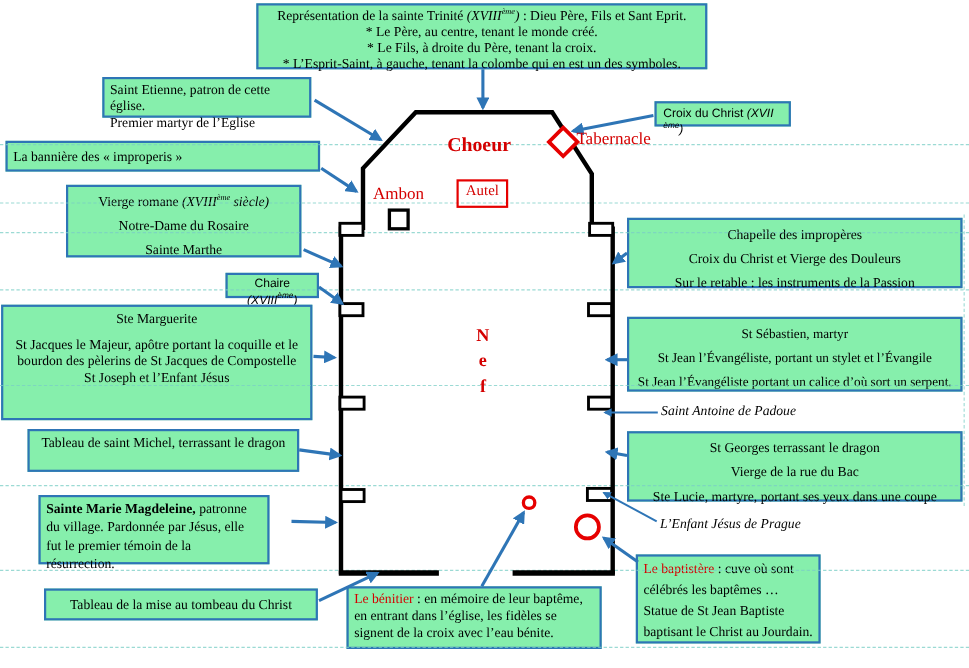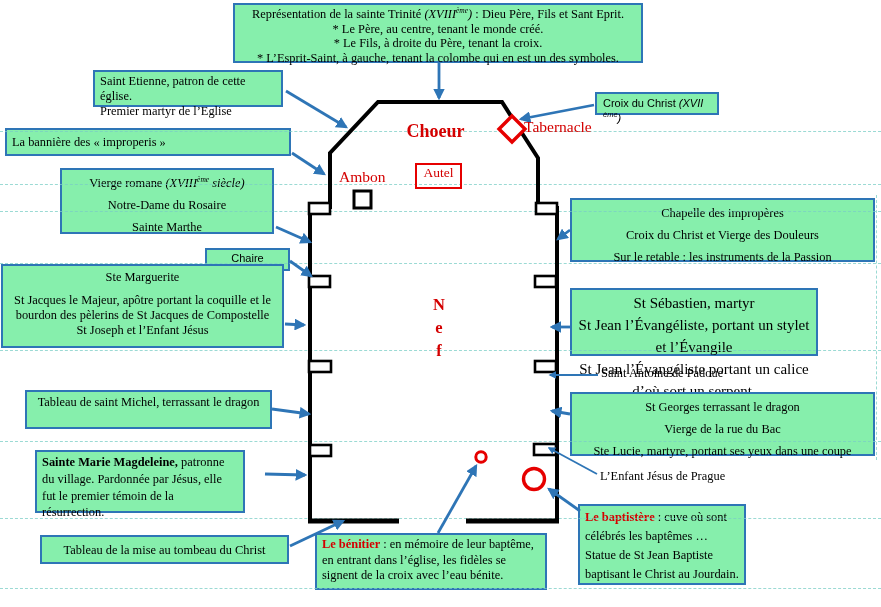--- a/index.html
+++ b/index.html
@@ -8,22 +8,22 @@
   .abox{position:absolute;border:2px solid #2E75B6;background:#86efac;box-sizing:border-box;
         font-size:12.4px;line-height:14.6px;padding:2px 5px;z-index:1;}
   .center{text-align:center;}
   .era{font-style:italic;}
   sup{font-size:7.5px;font-style:italic;line-height:0;}
   .sans{font-family:"Liberation Sans",sans-serif;font-size:11px;line-height:15px;}
   .gridline{position:absolute;left:0;width:881px;border-top:1px dashed rgba(122,206,198,.75);z-index:2;}
   .vgridline{position:absolute;border-left:1px dashed rgba(122,206,198,.75);z-index:2;}
   #plan-svg{position:absolute;left:0;top:0;z-index:3;pointer-events:none;}
   .redlab{position:absolute;color:#D40000;z-index:4;}
-  .freelab{position:absolute;color:#000;font-size:12.4px;z-index:4;white-space:nowrap;}
-  .boldred{color:#D40000;font-weight:bold;}
+  .freelab{position:absolute;color:#000;font-size:12.4px;z-index:4;white-space:nowrap;font-style:italic;}
+  .boldred{color:#D40000;font-weight:normal;}
   .b{font-weight:bold;}
 </style>
 </head>
 <body>
 
 <div id="stage">
 
   <div class="gridline" style="top:131px"></div>
   <div class="gridline" style="top:184px"></div>
   <div class="gridline" style="top:211px"></div>
@@ -53,21 +53,21 @@
   <div class="abox center" style="left:60px;top:168px;width:214px;height:66px;line-height:22px">
     <div><span>Vierge romane </span><span class="era"><span>(XVIII</span><sup>ème</sup><span> siècle)</span></span></div>
     <div>Notre-Dame du Rosaire</div>
     <div>Sainte Marthe</div>
   </div>
 
   <div class="abox sans center" style="left:205px;top:248px;width:85px;height:23px;padding:1px 3px">
     <span>Chaire </span><span class="era"><span>(XVIII</span><sup>ème</sup><span>)</span></span>
   </div>
 
-  <div class="abox center" style="left:1px;top:264px;width:283px;height:84px;line-height:15px">
+  <div class="abox center" style="left:1px;top:277px;width:283px;height:105px;line-height:15px">
     <div style="margin:2px 0 8px">Ste Marguerite</div>
     <div>St Jacques le Majeur, apôtre portant la coquille et le bourdon des pèlerins de St Jacques de Compostelle</div>
     <div style="margin:0 0 8px">St Joseph et l’Enfant Jésus</div>
   </div>
 
   <div class="abox center" style="left:25px;top:390px;width:247px;height:39px;line-height:17px">
     <div>Tableau de saint Michel, terrassant le dragon</div>
   </div>
 
   <div class="abox" style="left:35px;top:450px;width:210px;height:63px;line-height:16.8px">
@@ -89,21 +89,21 @@
   <div class="abox sans" style="left:595px;top:92px;width:124px;height:23px;padding:2px 6px">
     <span>Croix du Christ </span><span class="era"><span>(XVII </span><sup>ème</sup><span>)</span></span>
   </div>
 
   <div class="abox center" style="left:570px;top:198px;width:305px;height:64px;line-height:22px">
     <div>Chapelle des impropères</div>
     <div>Croix du Christ et Vierge des Douleurs</div>
     <div>Sur le retable : les instruments de la Passion</div>
   </div>
 
-  <div class="abox center" style="left:570px;top:288px;width:248px;height:68px;line-height:22px;font-size:15px">
+  <div class="abox center" style="left:570px;top:288px;width:305px;height:68px;line-height:22px;font-size:12px">
     <div>St Sébastien, martyr</div>
     <div>St Jean l’Évangéliste, portant un stylet et l’Évangile</div>
     <div>St Jean l’Évangéliste portant un calice d’où sort un serpent.</div>
   </div>
 
   <div class="abox center" style="left:570px;top:392px;width:305px;height:64px;line-height:22px">
     <div>St Georges terrassant le dragon</div>
     <div>Vierge de la rue du Bac</div>
     <div>Ste Lucie, martyre, portant ses yeux dans une coupe</div>
   </div>

